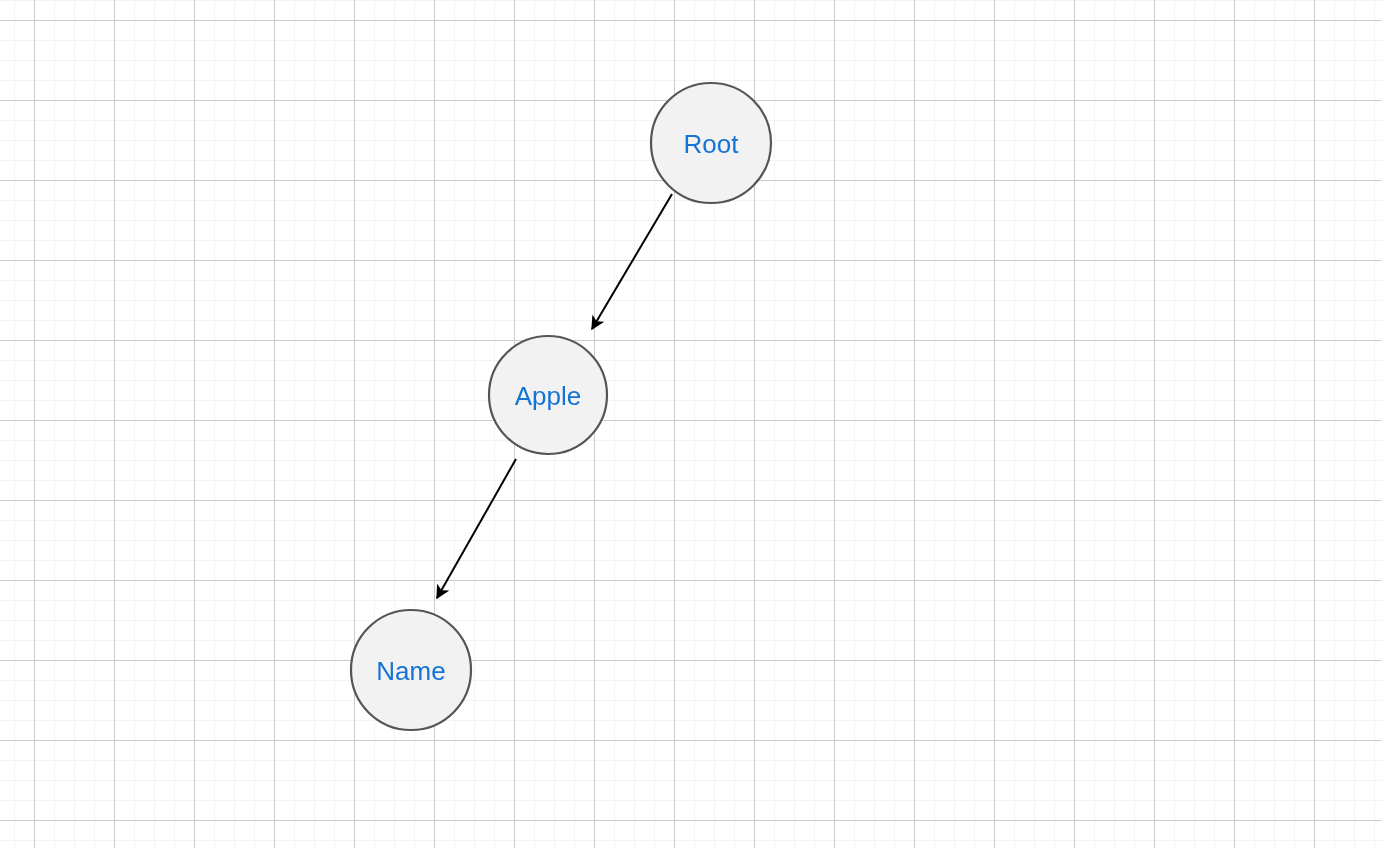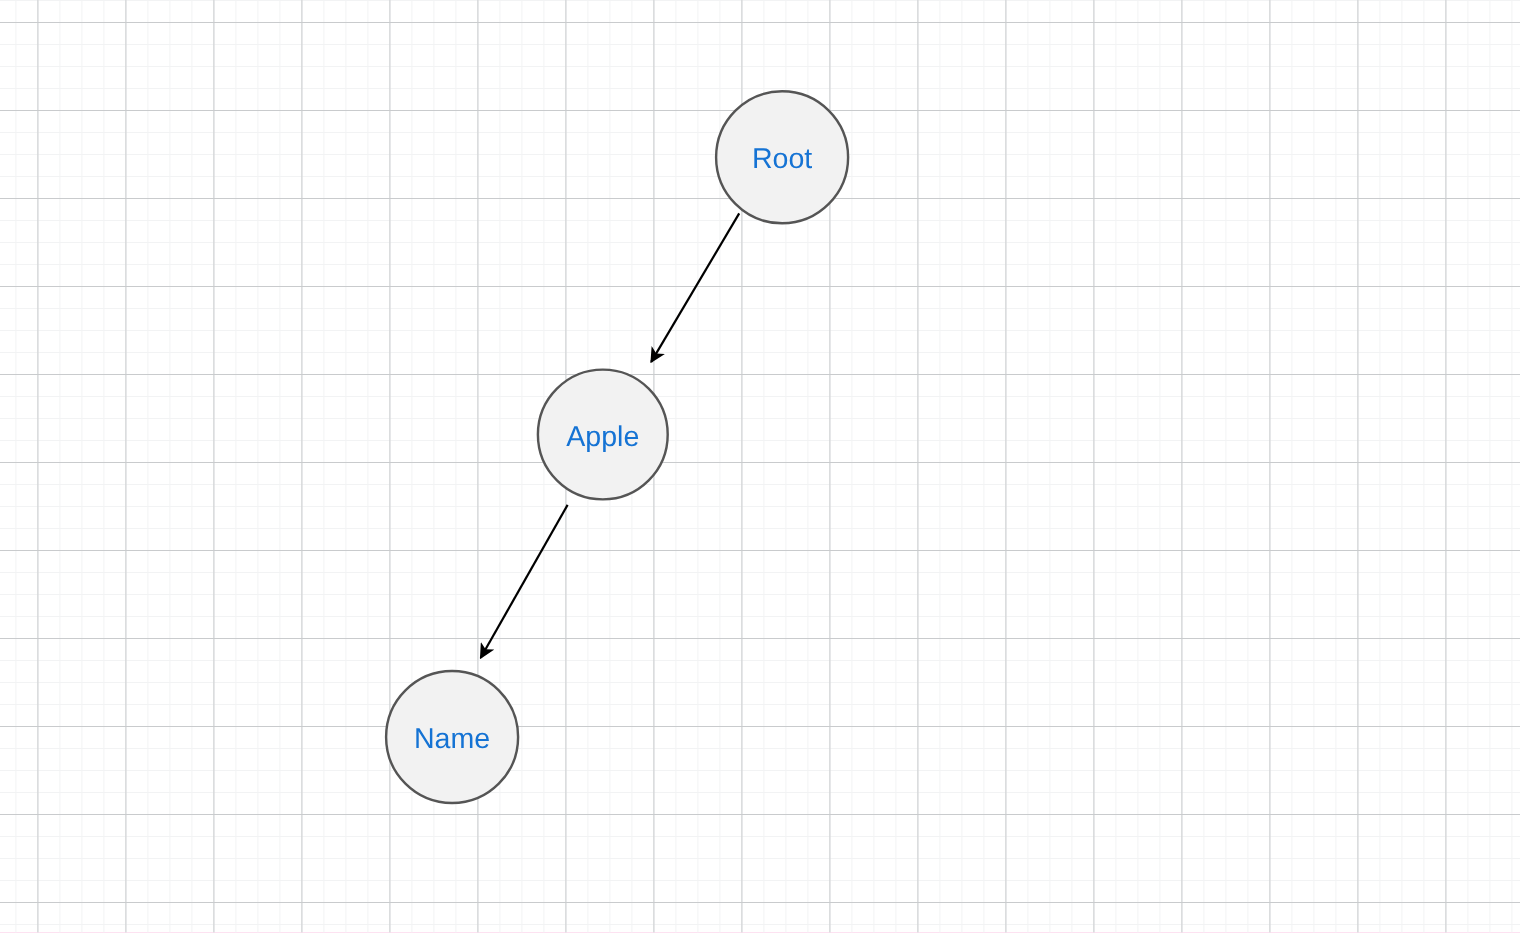--- a/index.html
+++ b/index.html
@@ -67,21 +67,21 @@
     font-family: "Liberation Sans", sans-serif;
     font-size: 26px;
     text-anchor: middle;
     dominant-baseline: central;
     user-select: none;
   }
 </style>
 </head>
 <body>
 
-<div id="canvas-root" style="width: 1382px; height: 848px; background-color: #f9a8d4;">
+<div id="canvas-root" style="width: 1382px; height: 848px; background-color: #bef264;">
 
   <div id="grid-background" style="background-image: linear-gradient(to right, rgb(201, 203, 205) 1px, transparent 1px), linear-gradient(rgb(201, 203, 205) 1px, transparent 1px), linear-gradient(to right, rgb(242, 243, 244) 1px, transparent 1px), linear-gradient(rgb(242, 243, 244) 1px, transparent 1px); background-size: 80px 80px, 80px 80px, 20px 20px, 20px 20px; background-position: 34px 20px, 34px 20px, 34px 20px, 34px 20px;"></div>
 
   <svg id="graph-layer" width="1382" height="848" viewBox="0 0 1382 848" xmlns="http://www.w3.org/2000/svg">
 
     <defs>
       <marker id="arrow-marker" viewBox="0 0 10 10" refX="9" refY="5" markerWidth="7" markerHeight="7" orient="auto-start-reverse">
         <path d="M 0 0 L 10 5 L 0 10 L 2.6 5 z" class="arrow-head" style="fill: rgb(0, 0, 0);"></path>
       </marker>
     </defs>

